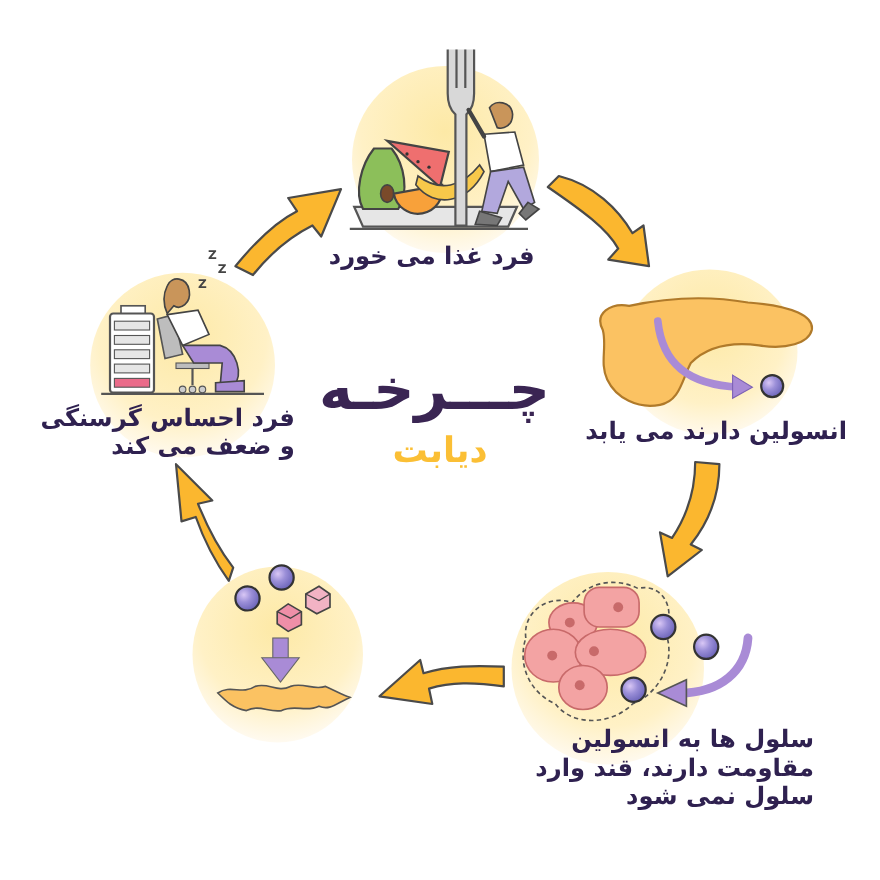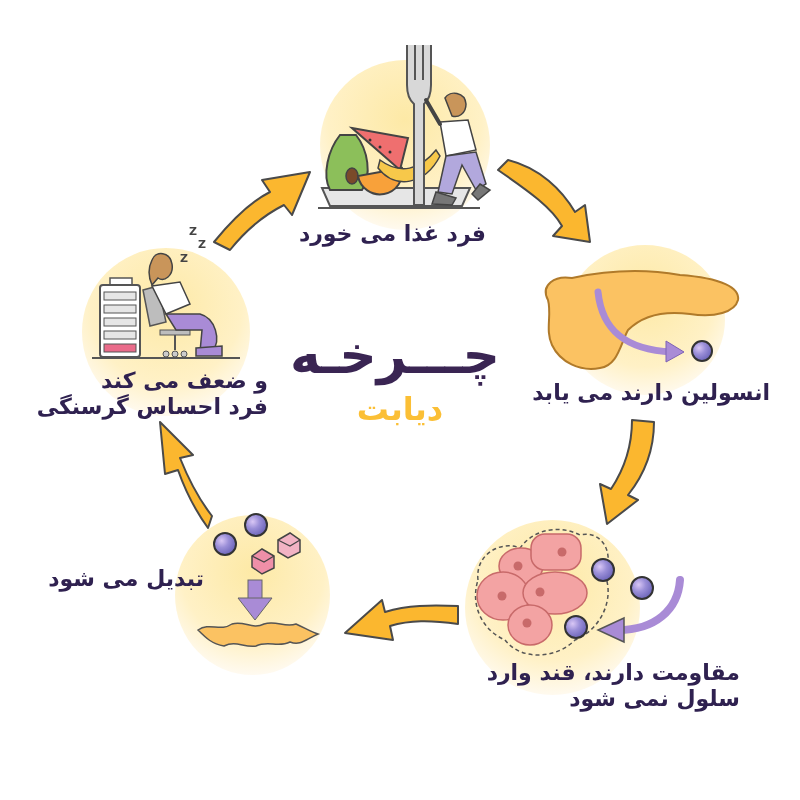--- a/index.html
+++ b/index.html
@@ -146,28 +146,28 @@
 
   <div class="label" style="left:318px;top:222px;width:168px;">
     <div>فرد غذا می خورد</div>
   </div>
 
   <div class="label" style="left:530px;top:381px;width:240px;">
     <div>انسولین دارند می یابد</div>
   </div>
 
   <div class="label" style="left:500px;top:660px;width:240px;line-height:26px;">
+    <div>سلول ها به انسولین</div>
     <div>مقاومت دارند، قند وارد</div>
     <div>سلول نمی شود</div>
   </div>
 
   <div class="label" style="left:60px;top:566px;width:144px;line-height:26px;">
-    <div>تبدیل می شود</div>
   </div>
 
   <div class="label" style="left:30px;top:368px;width:238px;line-height:26px;">
+    <div>فرد احساس گرسنگی</div>
     <div>و ضعف می کند</div>
-    <div>فرد احساس گرسنگی</div>
   </div>
 
   <div class="title title-1">چـــرخـه</div>
   <div class="title title-2">دیابت</div>
 </div>
 
 </body></html>

